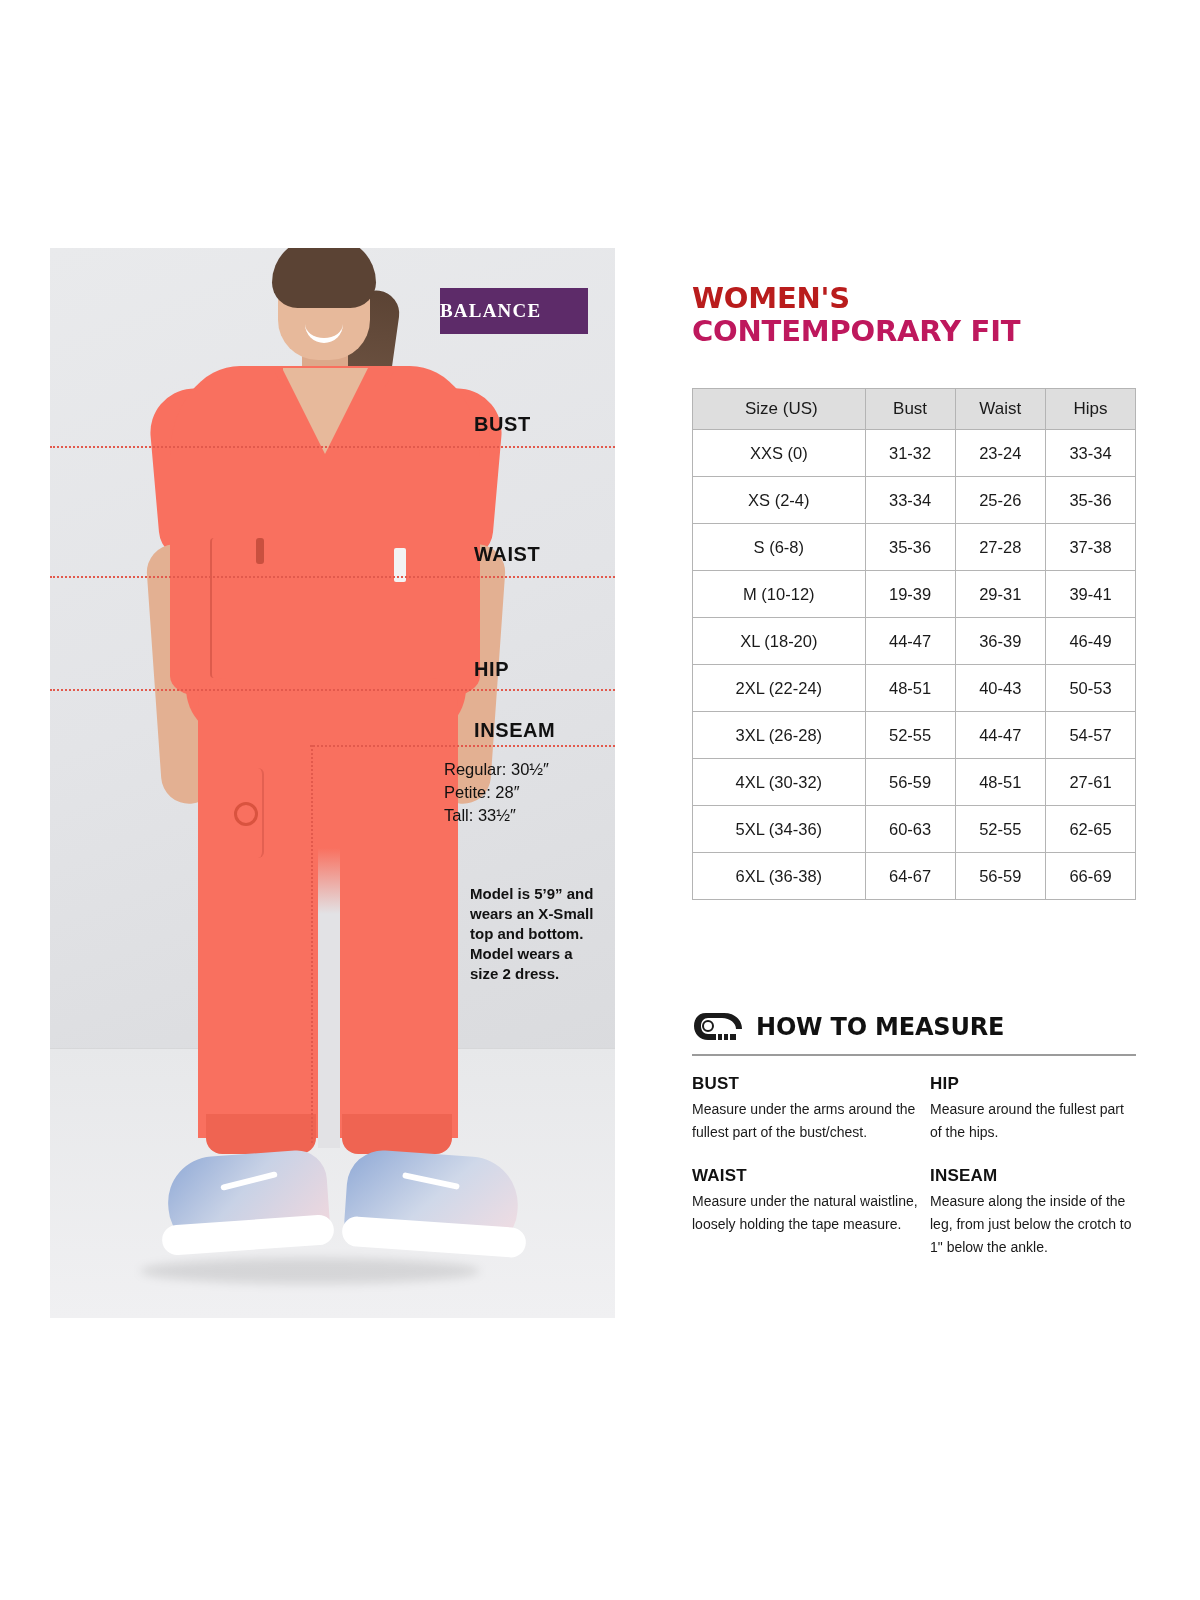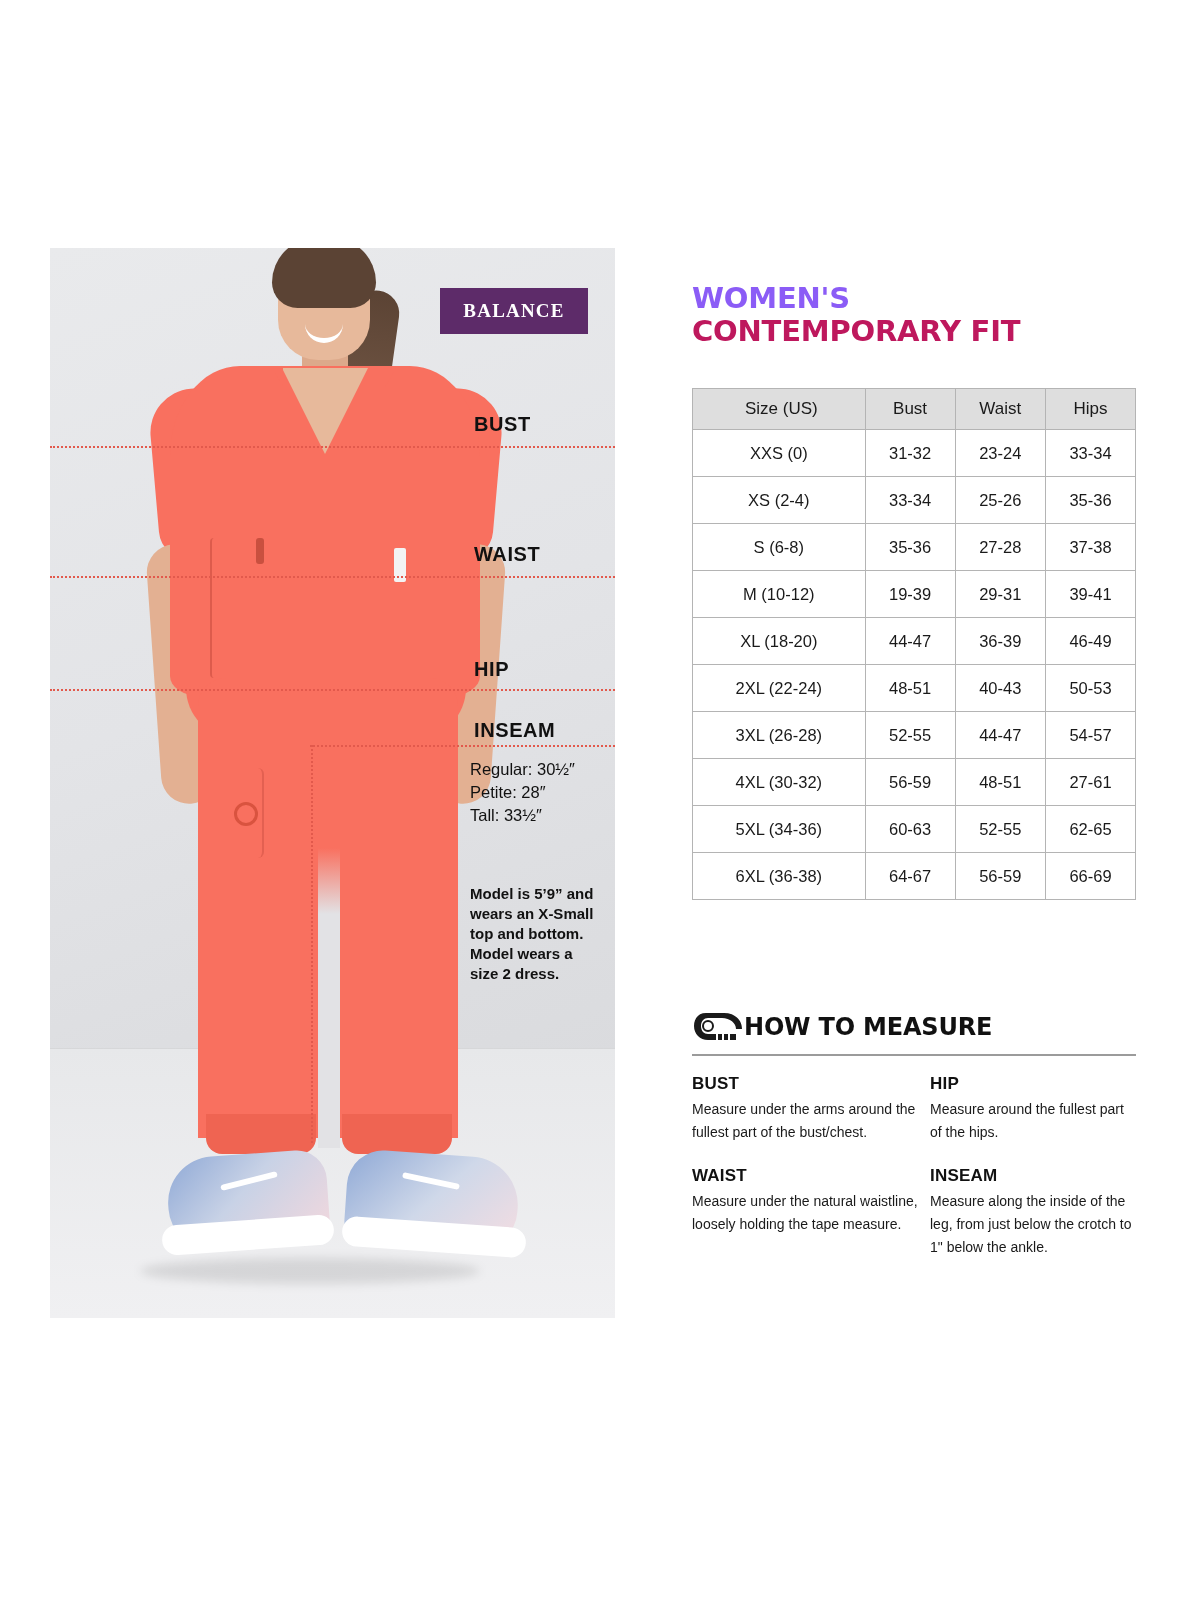--- a/index.html
+++ b/index.html
@@ -264,21 +264,20 @@
   
   .brand-badge {
     position: absolute;
     left: 440px;
     top: 288px;
     width: 148px;
     height: 46px;
     background: #5d2b69;
     display: flex;
     align-items: center;
-    justify-content: center;
   }
   .brand-badge span {
     color: #ffffff;
     font-weight: bold;
     font-size: 19px;
     letter-spacing: 1.2px;
     font-family: "Liberation Serif", serif;
   }
 
   
@@ -295,21 +294,21 @@
     color: #111;
   }
   .inseam-vert {
     position: absolute;
     width: 0;
     border-left: 2px dotted #e2594c;
   }
 
   .inseam-values {
     position: absolute;
-    left: 470px;
+    left: 444px;
     top: 758px;
     font-size: 16.5px;
     line-height: 23px;
     color: #111;
   }
   .model-note {
     position: absolute;
     left: 470px;
     top: 884px;
     width: 130px;
@@ -326,21 +325,21 @@
     top: 282px;
     width: 442px;
   }
   .title {
     font-family: "DejaVu Sans", sans-serif;
     font-weight: bold;
     font-size: 29px;
     line-height: 33px;
     letter-spacing: -0.2px;
   }
-  .title .l1 { color: #8b5cf6; display: block; }
+  .title .l1 { color: #b91c1c; display: block; }
   .title .l2 { color: #be185d; display: block; }
 
   table.size-table {
     position: absolute;
     left: 692px;
     top: 388px;
     width: 444px;
     border-collapse: collapse;
     font-size: 16.5px;
   }
@@ -366,20 +365,21 @@
   
   .howto {
     position: absolute;
     left: 692px;
     top: 1010px;
     width: 444px;
   }
   .howto-head {
     display: flex;
     align-items: center;
+    gap: 12px;
   }
   .howto-head h2 {
     margin: 0;
     font-family: "DejaVu Sans", sans-serif;
     font-size: 24px;
     font-weight: bold;
     letter-spacing: -0.2px;
     color: #111;
   }
   .tape-icon { width: 52px; height: 34px; }

